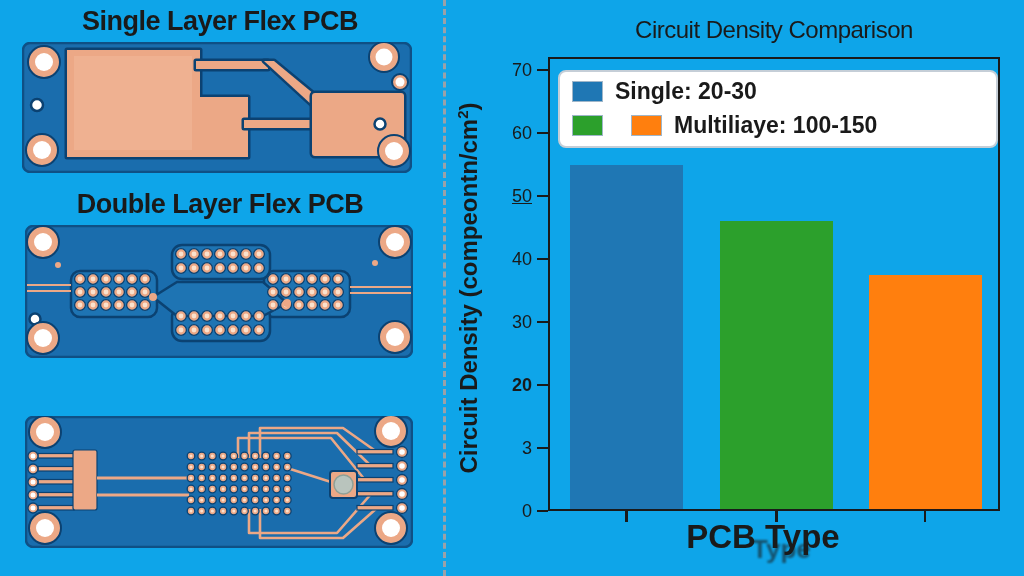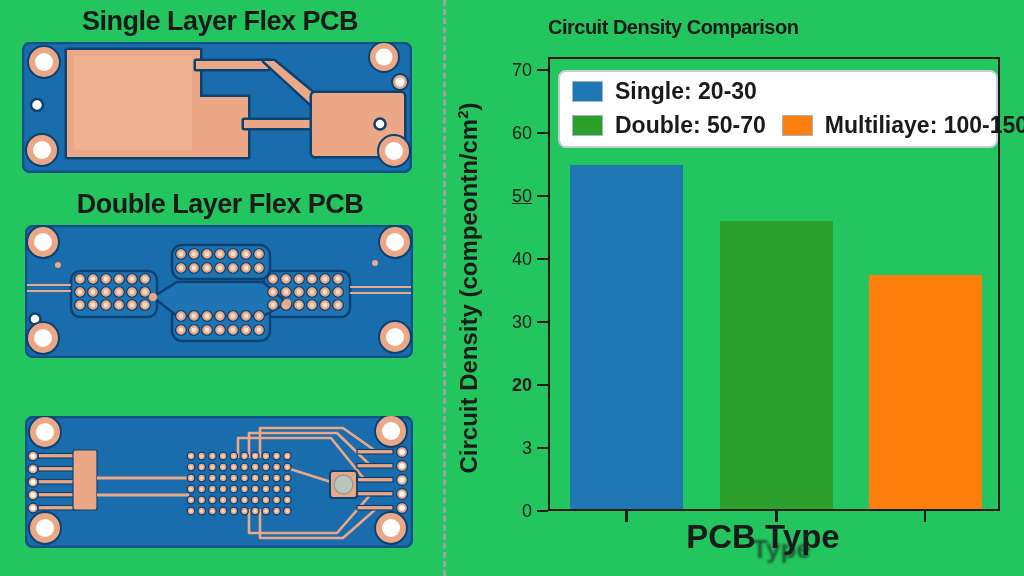--- a/index.html
+++ b/index.html
@@ -1,35 +1,35 @@
 <!DOCTYPE html>
 <html><head>
 <meta charset="utf-8">
 <style>
   * { margin:0; padding:0; box-sizing:border-box; }
   html,body { width:1024px; height:576px; background:#ffffff; overflow:hidden;
               font-family:"Liberation Sans", sans-serif; color:#1a1a1a; }
-  #stage { position:relative; width:1024px; height:576px; background:#22c55e; }
+  #stage { position:relative; width:1024px; height:576px; background:#0ea5e9; }
 
   
   .pcb-title { position:absolute; left:0; width:440px; text-align:center;
                font-size:27px; font-weight:700; letter-spacing:-0.5px; }
   #t1 { top:6px; } #t2 { top:189px; } #t3 { top:380px; }
   .pcb-svg { position:absolute; display:block; }
   #pcb1 { left:22px; top:42px; }
   #pcb2 { left:25px; top:225px; }
   #pcb3 { left:25px; top:416px; }
 
   
   #divider { position:absolute; left:443px; top:0; height:576px; width:0;
              border-left:3px dashed #9aa1a8; }
 
   
   #chart-title { position:absolute; left:548px; top:16px; width:452px;
-                 text-align:left; font-size:20px; font-weight:700; letter-spacing:-0.5px; }
+                 text-align:center; font-size:24px; font-weight:400; letter-spacing:-0.5px; }
   #plot { position:absolute; left:548px; top:57px; width:452px; height:454px; }
   #plot .frame { position:absolute; inset:0; border:2.5px solid #1a1a1a; z-index:3; pointer-events:none; }
   .bar { position:absolute; bottom:0; width:113px; z-index:1; }
   .ytick-mark { position:absolute; left:-11px; width:11px; height:2.5px; background:#1a1a1a; }
   .ytick-label { position:absolute; left:-62px; width:46px; text-align:right;
                  font-size:18px; line-height:26px; }
   .xtick-mark { position:absolute; bottom:-11px; width:2.5px; height:11px; background:#1a1a1a; }
   #ylabel { position:absolute; left:468px; top:288px; transform:translate(-50%,-50%) rotate(-90deg);
             white-space:nowrap; font-size:24px; font-weight:600; }
   #ylabel sup { font-size:15px; }
@@ -478,21 +478,20 @@
   <div id="legend">
       <div class="legend-row" style="top: 6px;">
         <div class="legend-item">
           <span class="swatch" style="background: rgb(31, 119, 180);"></span>
           <span class="legend-label">Single: 20-30</span>
         </div>
       </div>
       <div class="legend-row" style="top: 40px;">
         <div class="legend-item">
           <span class="swatch" style="background: rgb(44, 160, 44);"></span>
-          <span class="legend-label">Double: 50-70</span>
         </div>
         <div class="legend-item">
           <span class="swatch" style="background: rgb(255, 127, 14);"></span>
           <span class="legend-label">Multiliaye: 100-150</span>
         </div>
       </div>
     </div>
 
   <div id="xlabel-ghost">Type</div>
   <div id="xlabel">PCB Type</div>

